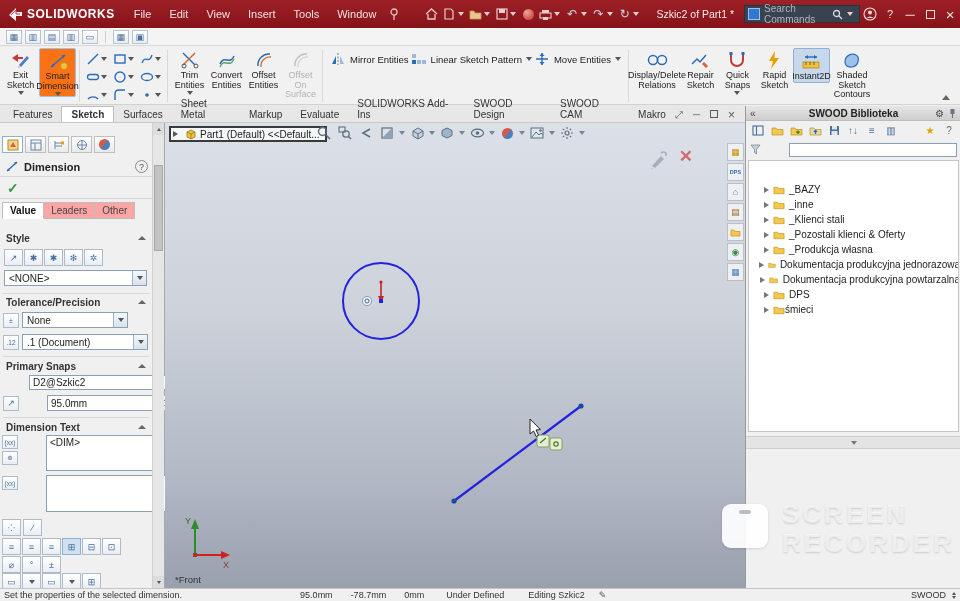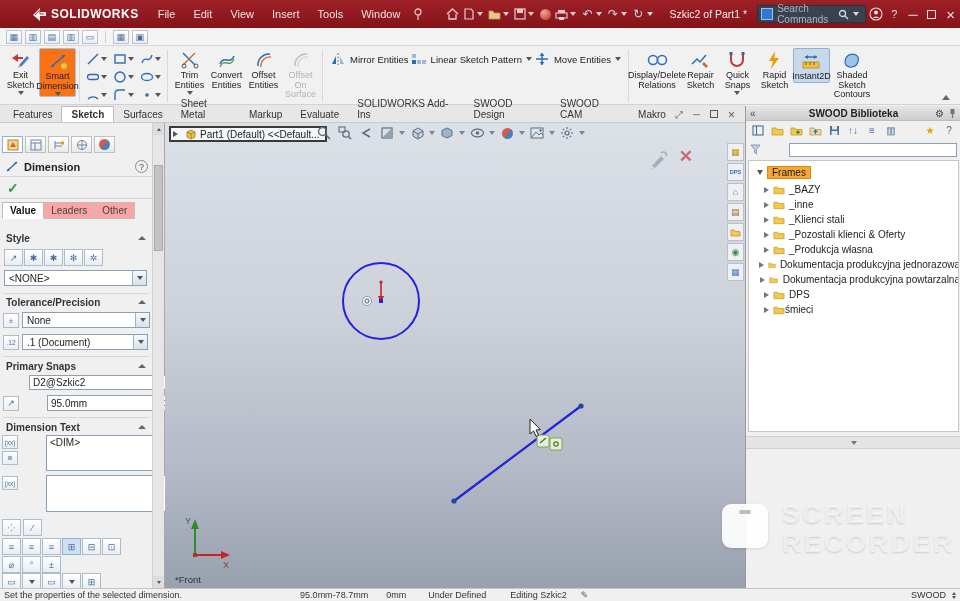--- a/index.html
+++ b/index.html
@@ -4,21 +4,21 @@
 <style>
   * { margin:0; padding:0; box-sizing:border-box; }
   html,body { width:960px; height:601px; overflow:hidden; }
   body { font-family:"Liberation Sans", sans-serif; font-size:11px; background:#f0f0f0; position:relative; color:#222; }
   .abs { position:absolute; }
   svg { display:block; }
 
   
   .titlebar { position:absolute; left:0; top:0; width:960px; height:28px;
     background:linear-gradient(#9d2127,#851318); display:flex; align-items:center; color:#fff; }
-  .brand { display:flex; align-items:center; gap:4px; padding:0 10px 0 8px;margin-left:24px; }
+  .brand { display:flex; align-items:center; gap:4px; padding:0 10px 0 8px; }
   .brand-name { font-weight:bold; font-size:12px; letter-spacing:.5px; }
   .menu-item { padding:0 9px; font-size:11px; color:#f3e2e2; cursor:default; }
   .tb-ico { width:20px; height:18px; display:flex; align-items:center; justify-content:center; margin:0 1px; opacity:.92; }
   .tb-tri { width:0; height:0; border-left:3px solid transparent; border-right:3px solid transparent; border-top:4px solid #eccfcf; margin:0 3px 0 0; }
   .doc-title { font-size:10.5px; color:#fbecec; margin:0 10px 0 14px; white-space:nowrap; }
   .searchbox { display:flex; align-items:center; background:#39434f; border:1px solid #2a323c; height:18px; width:148px; padding:0 3px; gap:4px; }
   .search-scope { width:12px; height:12px; background:#2f77d1; border:1px solid #9cc0ea; }
   .search-ph { color:#aab4c0; font-size:10px; flex:1; }
   .win-btn { width:26px; height:22px; display:flex; align-items:center; justify-content:center; color:#f3e2e2; font-size:13px; }
 
@@ -548,21 +548,21 @@
       </span>
   </div>
   <div class="divline" style="top:170px"></div>
 
   <div class="sec-hdr" style="top:172px">
     <span class="sec-ttl">Tolerance/Precision</span>
     <span class="chev-up"></span>
   </div>
   <div class="abs" style="left:3px; top:189px; display:flex; align-items:center; gap:3px;">
     <span class="mini-btn" style="width:16px;height:15px;font-size:7px">±</span>
-    <div class="combo" style="width:128px">
+    <div class="combo" style="width:106px">
       <span class="combo-txt">None</span>
       <span class="combo-btn">
           <span class="tri"></span>
         </span>
     </div>
   </div>
   <div class="abs" style="left:3px; top:211px; display:flex; align-items:center; gap:3px;">
     <span class="mini-btn" style="width:16px;height:15px;font-size:6.5px">.12</span>
     <div class="combo" style="width:126px">
       <span class="combo-txt">.1 (Document)</span>
@@ -843,25 +843,20 @@
   </div>
 
   <div class="rp-filter">
     <svg width="11" height="11" viewBox="0 0 11 11">
       <path d="M1 1 L10 1 L6.5 5.5 L6.5 10 L4.5 8.5 L4.5 5.5 Z" fill="#c8d2dc" stroke="#7a8a9a" stroke-width=".8"></path>
     </svg>
     <input class="txt-input" style="flex: 1 1 0%; height: 14px;">
   </div>
 
   <div class="rp-tree">
-    <div class="tree-row" style="top:4px">
-      <span style="width:8px"></span>
-      <span class="tri-d"></span>
-      <span class="root-hl">Frames</span>
-    </div>
 
     <div class="tree-row" style="top:21px">
       <span style="width:15px"></span>
         <span class="tri-r"></span>
       <svg width="12" height="10" viewBox="0 0 13 10">
           <path d="M1 2 L5 2 L6 3.5 L12 3.5 L12 9 L1 9 Z" fill="#f6c94a" stroke="#b8912a" stroke-width=".7"></path>
         </svg>
       <span class="tree-lbl" style="margin-left:4px">_BAZY</span>
     </div>
     <div class="tree-row" style="top:51px">
@@ -931,21 +926,21 @@
   </div>
 
   <div class="rp-splitter">
     <span class="tri" style="border-top-color:#777"></span>
   </div>
 </div>
 
 <div class="statusbar">
   <span class="sb-msg">Set the properties of the selected dimension.</span>
   <span class="sb-val" style="margin-left:118px">95.0mm</span>
-  <span class="sb-val" style="">-78.7mm</span>
+  <span class="sb-val" style="margin-left:18px">-78.7mm</span>
   <span class="sb-val" style="margin-left:18px">0mm</span>
   <span class="sb-val" style="margin-left:22px">Under Defined</span>
   <span class="sb-val" style="margin-left:24px">Editing Szkic2</span>
   <span style="margin-left:14px; font-size:9px; color:#555">✎</span>
   <span class="sb-val" style="margin-left:auto; margin-right:6px">SWOOD</span>
   <span style="display:flex; flex-direction:column; margin-right:4px; gap:1px">
     <span class="tri-s up"></span>
       <span class="tri-s dn"></span>
   </span>
 </div>

